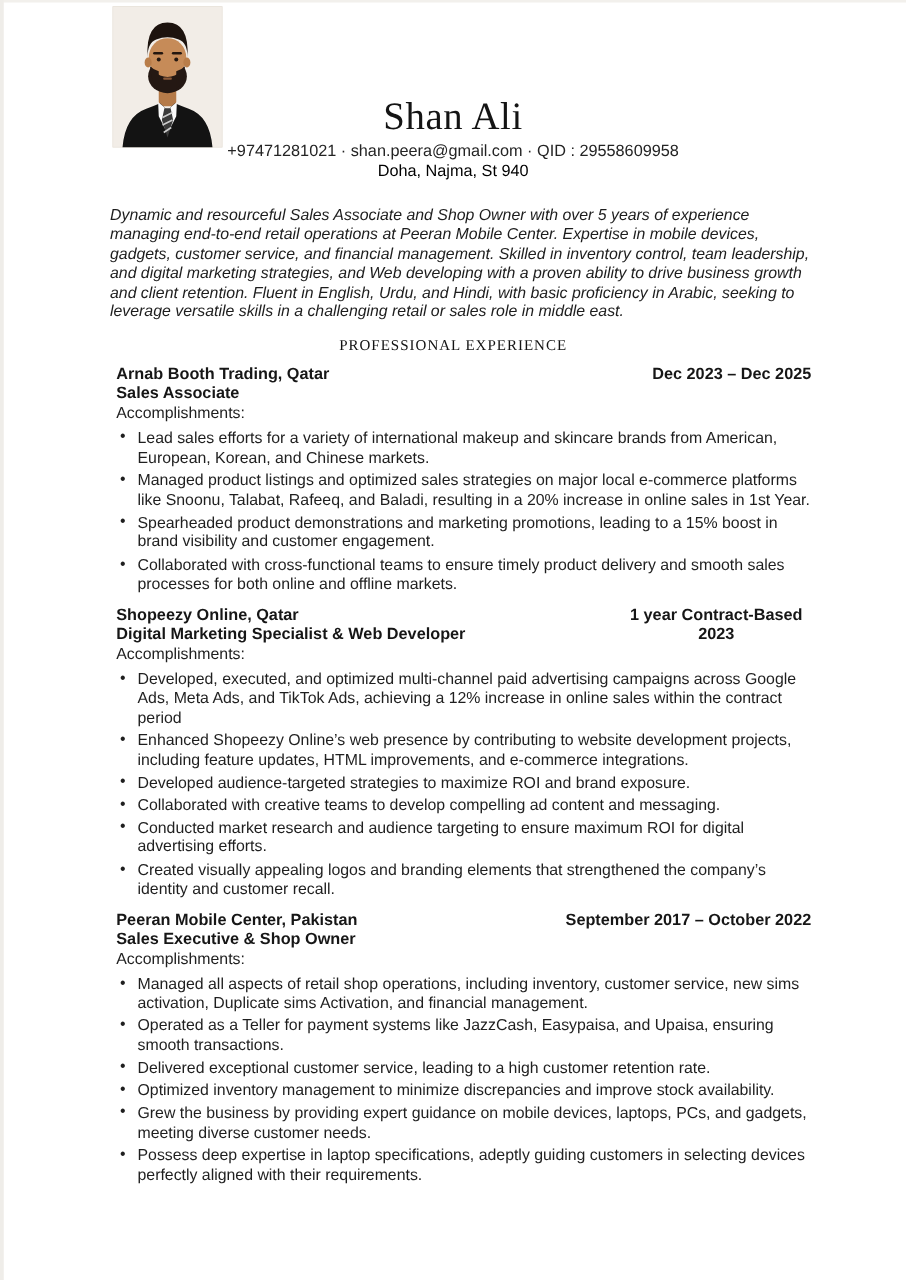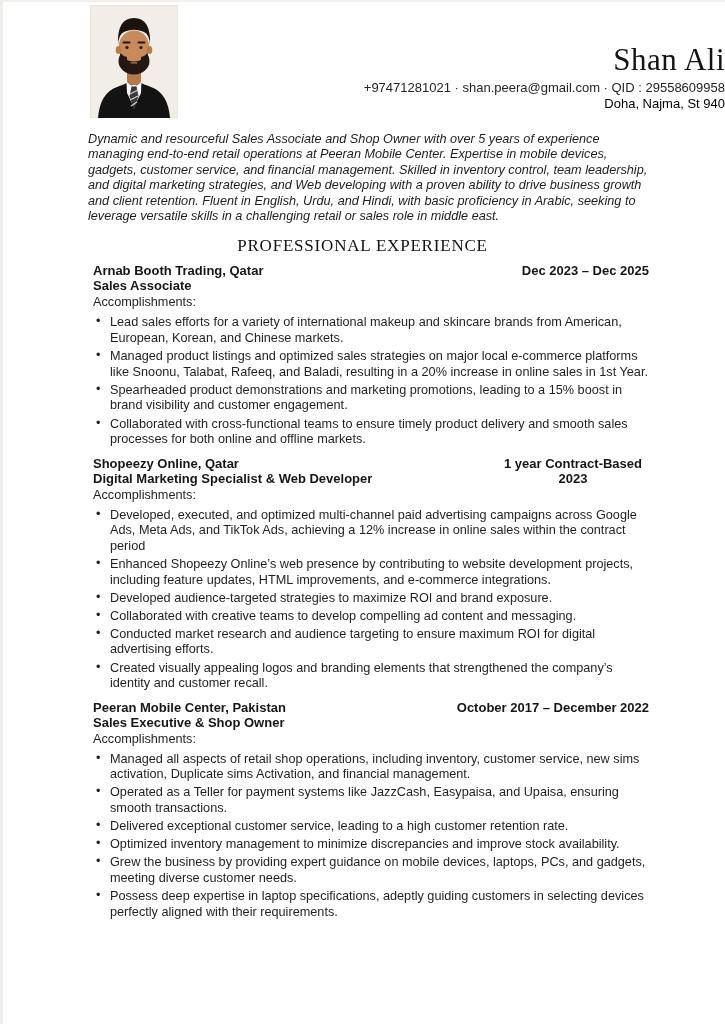--- a/index.html
+++ b/index.html
@@ -12,35 +12,35 @@
     color:#1f1f1f;
     font-family:"Liberation Sans", sans-serif;
     overflow:hidden;
     box-shadow: inset 3px 0 0 #efede9, inset 0 2px 0 #f2f0ec;
   }
   .photo {
     position:absolute; left:90px; top:5px;
     width:88px; height:113px;
   }
   .photo svg { display:block; }
-  .header { padding-top:42px; text-align:right; }
+  .header { padding-top:42px; text-align:center;margin-top:33px; }
   .name {
     font-family:"Liberation Serif", serif;
     font-weight:400; font-size:31px; line-height:35px;
     letter-spacing:0.5px; color:#141414;
   }
   .contact { font-size:13px; line-height:16px; margin-top:3px; color:#242424; }
   .address { font-size:13px; line-height:16px; color:#000000; }
   .summary {
     margin:20px 76px 0 88px;
     font-size:12.7px; line-height:15.4px; color:#1d1d1d;font-style:italic;
   }
   .section-title {
     font-family:"Liberation Serif", serif;
-    font-weight:400; font-size:17px; letter-spacing:0.8px;
+    font-weight:400; font-size:12px; letter-spacing:0.8px;
     text-align:center; margin-top:12px; color:#121212;
   }
   .job { margin:7px 76px 0 93px; }
   .job.mt { margin-top:8px; }
   .job-head { display:flex; justify-content:space-between; align-items:flex-start; }
   .company, .role { font-weight:700; font-size:13px; line-height:15px; color:#161616; }
   .dates {
     font-weight:700; font-size:13px; line-height:15px;
     text-align:right; flex-shrink:0; max-width:230px; color:#161616;
   }
@@ -126,21 +126,21 @@
       <li>Created visually appealing logos and branding elements that strengthened the company’s identity and customer recall.</li>
     </ul>
   </section>
 
   <section class="job mt">
     <div class="job-head">
       <div class="job-left">
         <div class="company">Peeran Mobile Center, Pakistan</div>
         <div class="role">Sales Executive &amp; Shop Owner</div>
       </div>
-      <div class="dates">October 2017 – December 2022</div>
+      <div class="dates">September 2017 – October 2022</div>
     </div>
     <div class="accomp">Accomplishments:</div>
     <ul class="bullets">
       <li>Managed all aspects of retail shop operations, including inventory, customer service, new sims activation, Duplicate sims Activation, and financial management.</li>
       <li>Operated as a Teller for payment systems like JazzCash, Easypaisa, and Upaisa, ensuring smooth transactions.</li>
       <li>Delivered exceptional customer service, leading to a high customer retention rate.</li>
       <li>Optimized inventory management to minimize discrepancies and improve stock availability.</li>
       <li>Grew the business by providing expert guidance on mobile devices, laptops, PCs, and gadgets, meeting diverse customer needs.</li>
       <li>Possess deep expertise in laptop specifications, adeptly guiding customers in selecting devices perfectly aligned with their requirements.</li>
     </ul>

